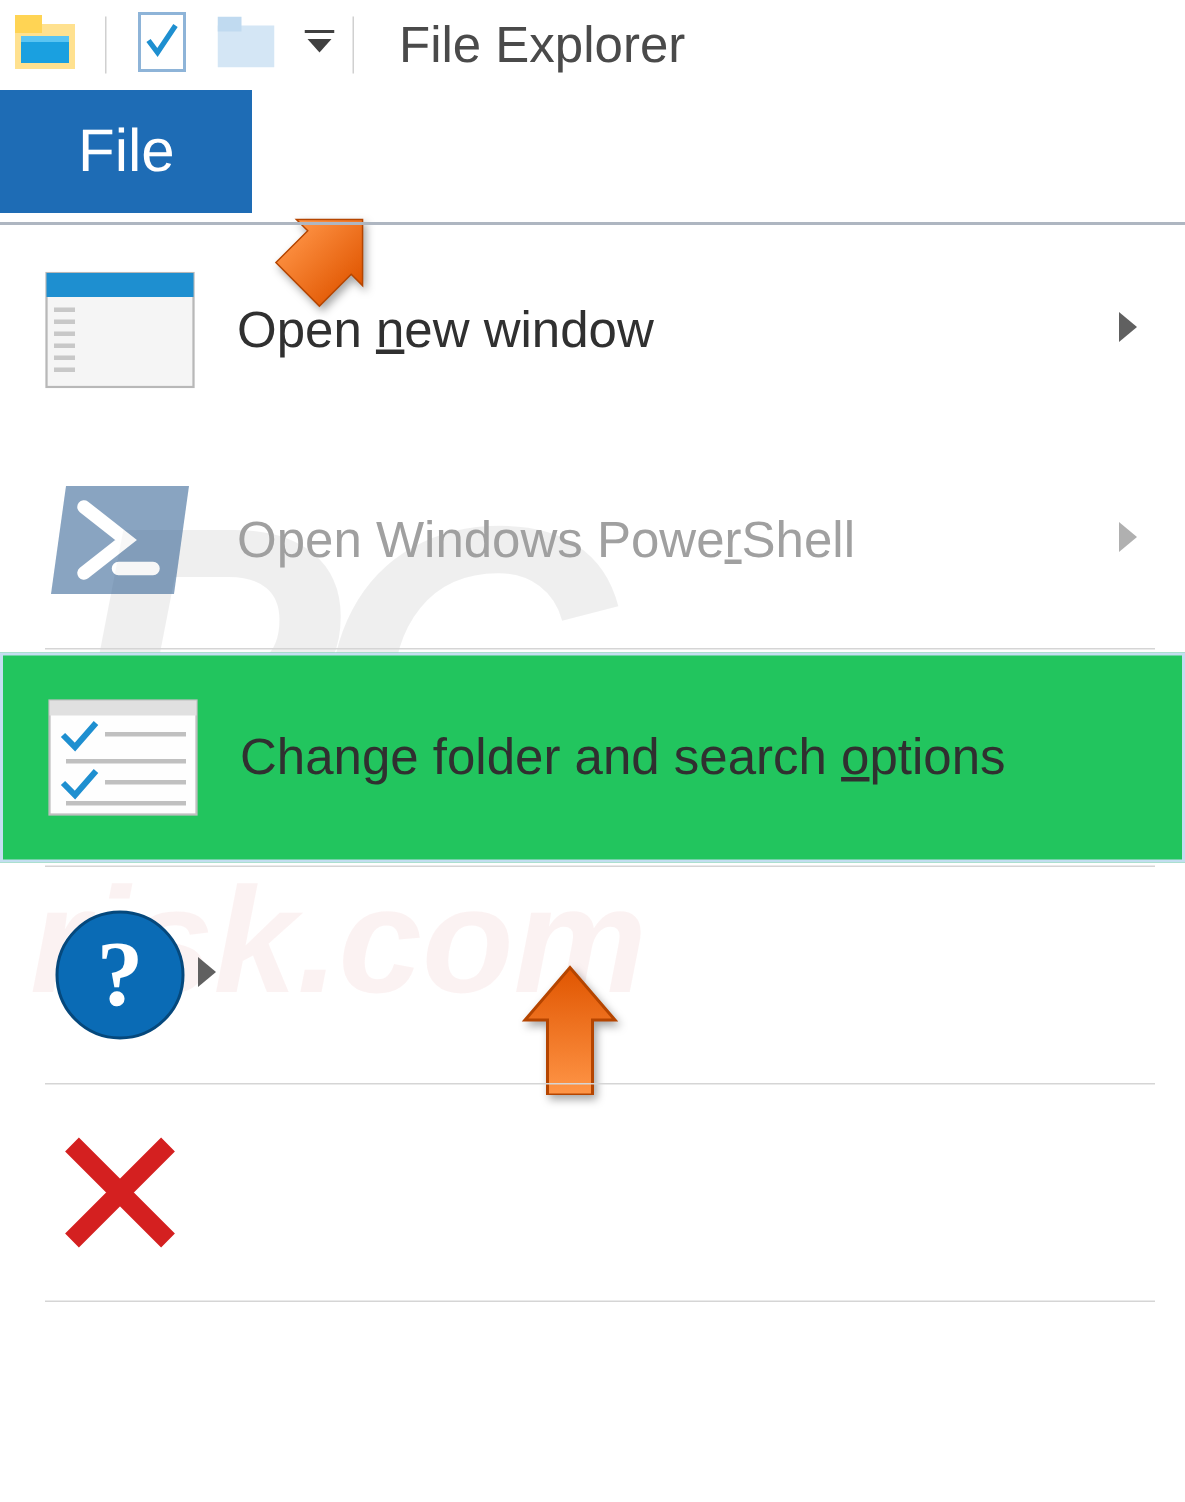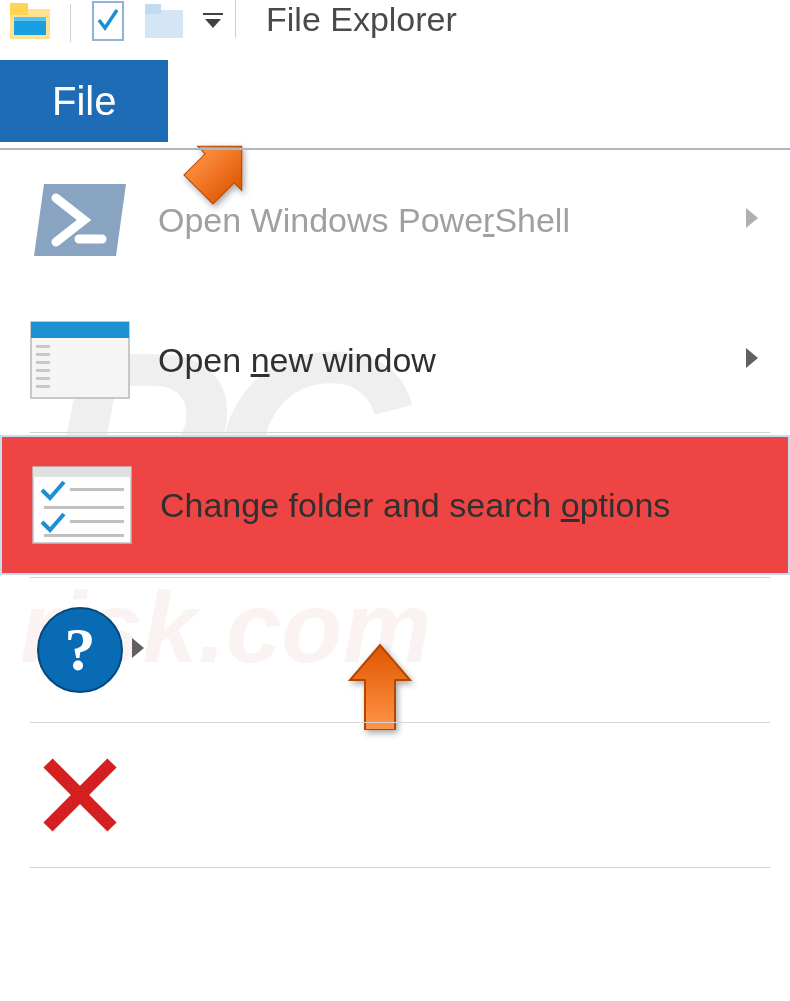--- a/index.html
+++ b/index.html
@@ -13,21 +13,21 @@
       background: #ffffff;
       width: 790px;
       height: 1001px;
       overflow: hidden;
       position: relative;
     }
     
     .titlebar {
       height: 60px;
       display: flex;
-      align-items: flex-start;
+      align-items: center;
       padding: 0 10px;
       gap: 12px;
       position: relative;
     }
     
     .titlebar-icon-group {
       display: flex;
       align-items: center;
       gap: 20px;
     }
@@ -68,21 +68,21 @@
     
     .menu-item {
       display: flex;
       align-items: center;
       padding: 28px 20px 28px 30px;
       position: relative;
       min-height: 140px;
     }
     
     .menu-item.highlighted {
-      background: #ef4444;
+      background: #22c55e;
       border: 2px solid #c4def0;
     }
     
     .menu-item.disabled .menu-label {
       color: #a0a0a0;
     }
     
     .menu-icon-area {
       width: 100px;
       height: 80px;
@@ -203,56 +203,56 @@
   <span class="separator-vert"></span>
   <span class="title-text">File Explorer</span>
 </div>
 
 <div class="ribbon-tabs">
   <div class="tab-active">File</div>
 </div>
 
 <div class="menu-container">
 
-  <div class="menu-item disabled">
-    <div class="menu-icon-area">
-      <svg width="92" height="72" viewBox="0 0 92 72" opacity="0.55">
-        <path d="M 10 0 L 92 0 L 82 72 L 0 72 Z" fill="#2a5b8f"></path>
-        <path d="M 22 14 L 50 36 L 22 58 M 45 55 L 68 55" stroke="#ffffff" stroke-width="9" fill="none" stroke-linecap="round"></path>
-      </svg>
-    </div>
-    <span class="menu-label">
-      <span>Open Windows Powe</span><span class="underline">r</span><span>Shell</span>
-    </span>
-    <span class="chevron-right">
-      <svg width="16" height="24" viewBox="0 0 16 24">
-            <path d="M 2 2 L 14 12 L 2 22 Z" fill="#b0b0b0"></path>
-          </svg>
-    </span>
-  </div>
-
   <div class="menu-item">
     <div class="menu-icon-area">
       <svg width="100" height="78" viewBox="0 0 100 78">
         <rect x="1" y="1" width="98" height="76" fill="#f5f5f5" stroke="#b8b8b8" stroke-width="1.5"></rect>
         <rect x="1" y="1" width="98" height="16" fill="#1e8fd0"></rect>
         <rect x="6" y="24" width="14" height="3" fill="#c8c8c8"></rect>
         <rect x="6" y="32" width="14" height="3" fill="#c8c8c8"></rect>
         <rect x="6" y="40" width="14" height="3" fill="#c8c8c8"></rect>
         <rect x="6" y="48" width="14" height="3" fill="#c8c8c8"></rect>
         <rect x="6" y="56" width="14" height="3" fill="#c8c8c8"></rect>
         <rect x="6" y="64" width="14" height="3" fill="#c8c8c8"></rect>
       </svg>
     </div>
     <span class="menu-label">
       <span>Open </span><span class="underline">n</span><span>ew window</span>
     </span>
     <span class="chevron-right">
       <svg width="16" height="24" viewBox="0 0 16 24">
             <path d="M 2 2 L 14 12 L 2 22 Z" fill="#606060"></path>
+          </svg>
+    </span>
+  </div>
+
+  <div class="menu-item disabled">
+    <div class="menu-icon-area">
+      <svg width="92" height="72" viewBox="0 0 92 72" opacity="0.55">
+        <path d="M 10 0 L 92 0 L 82 72 L 0 72 Z" fill="#2a5b8f"></path>
+        <path d="M 22 14 L 50 36 L 22 58 M 45 55 L 68 55" stroke="#ffffff" stroke-width="9" fill="none" stroke-linecap="round"></path>
+      </svg>
+    </div>
+    <span class="menu-label">
+      <span>Open Windows Powe</span><span class="underline">r</span><span>Shell</span>
+    </span>
+    <span class="chevron-right">
+      <svg width="16" height="24" viewBox="0 0 16 24">
+            <path d="M 2 2 L 14 12 L 2 22 Z" fill="#b0b0b0"></path>
           </svg>
     </span>
   </div>
 
   <div class="divider"></div>
 
   <div class="menu-item highlighted">
     <div class="menu-icon-area">
       <svg width="100" height="78" viewBox="0 0 100 78">
         <rect x="1" y="1" width="98" height="76" fill="#fefefe" stroke="#bfbfbf" stroke-width="1.5"></rect>

